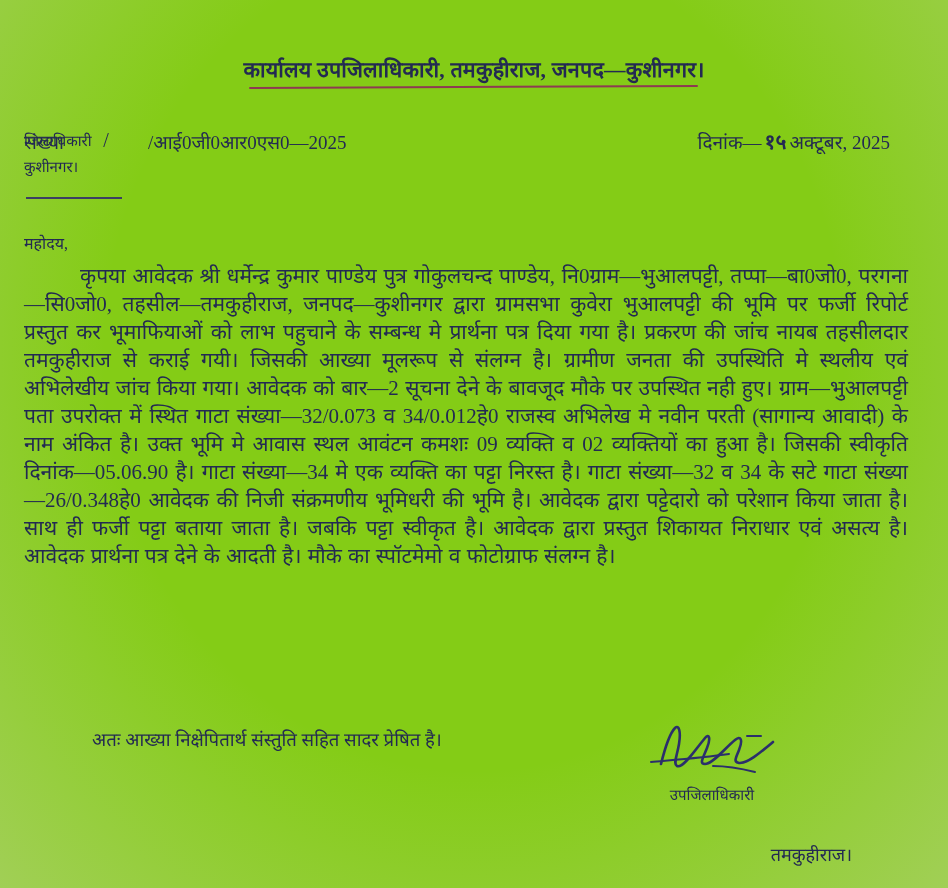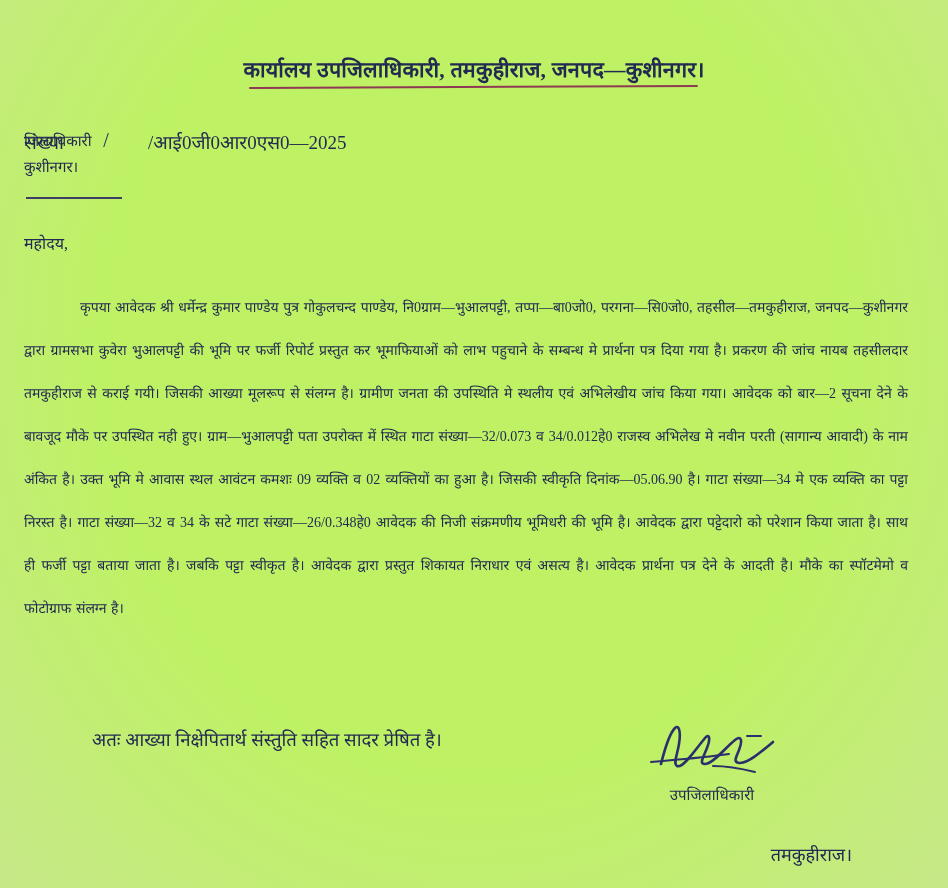--- a/index.html
+++ b/index.html
@@ -13,21 +13,21 @@
     background: #fdfdfb;
     font-family: "Liberation Serif", serif;
     color: #1c2340;
     overflow: hidden;
     position: relative;
   }
   .page {
     position: relative;
     width: 948px;
     height: 888px;
-    background: #bef264;
+    background: #84cc16;
     box-sizing: border-box;
     padding: 1px;
   }
   
   .page::before {
     content: "";
     position: absolute;
     inset: 0;
     background:
       radial-gradient(ellipse at 50% 40%, rgba(255,255,255,0) 55%, rgba(215,213,205,0.35) 100%);
@@ -119,27 +119,26 @@
     left: 24px;
     font-size: 16px;
     color: #232a52;
   }
 
   .body-text {
     position: absolute;
     top: 262px;
     left: 24px;
     width: 884px;
-    font-size: 14px;
-    line-height: 43px;
+    font-size: 21px;
+    line-height: 28px;
     text-align: justify;
     text-justify: inter-word;
     color: #232a52;
     word-spacing: 1px;
-    margin-top: 24px;
   }
   .body-text p {
     margin: 0;
   }
   .body-text p.first {
     text-indent: 56px;
   }
 
   .closing {
     position: absolute;
@@ -187,20 +186,23 @@
 
   <div class="office-header">
     <span class="underline-wrap">कार्यालय उपजिलाधिकारी, तमकुहीराज, जनपद—कुशीनगर।</span>
   </div>
 
   <div class="meta-row">
     <div class="meta-left">
       <span>संख्या</span>
       <span class="slash-blank">/</span>
       <span>/आई0जी0आर0एस0—2025</span>
+    </div>
+    <div class="meta-right">
+      <span>दिनांक—</span><span class="date-num">१५</span><span>अक्टूबर, 2025</span>
     </div>
   </div>
 
   <div class="addressee">
     <div>जिलाधिकारी</div>
     <div>कुशीनगर।</div>
     <span class="rule"></span>
   </div>
 
   <div class="salutation">महोदय,</div>

